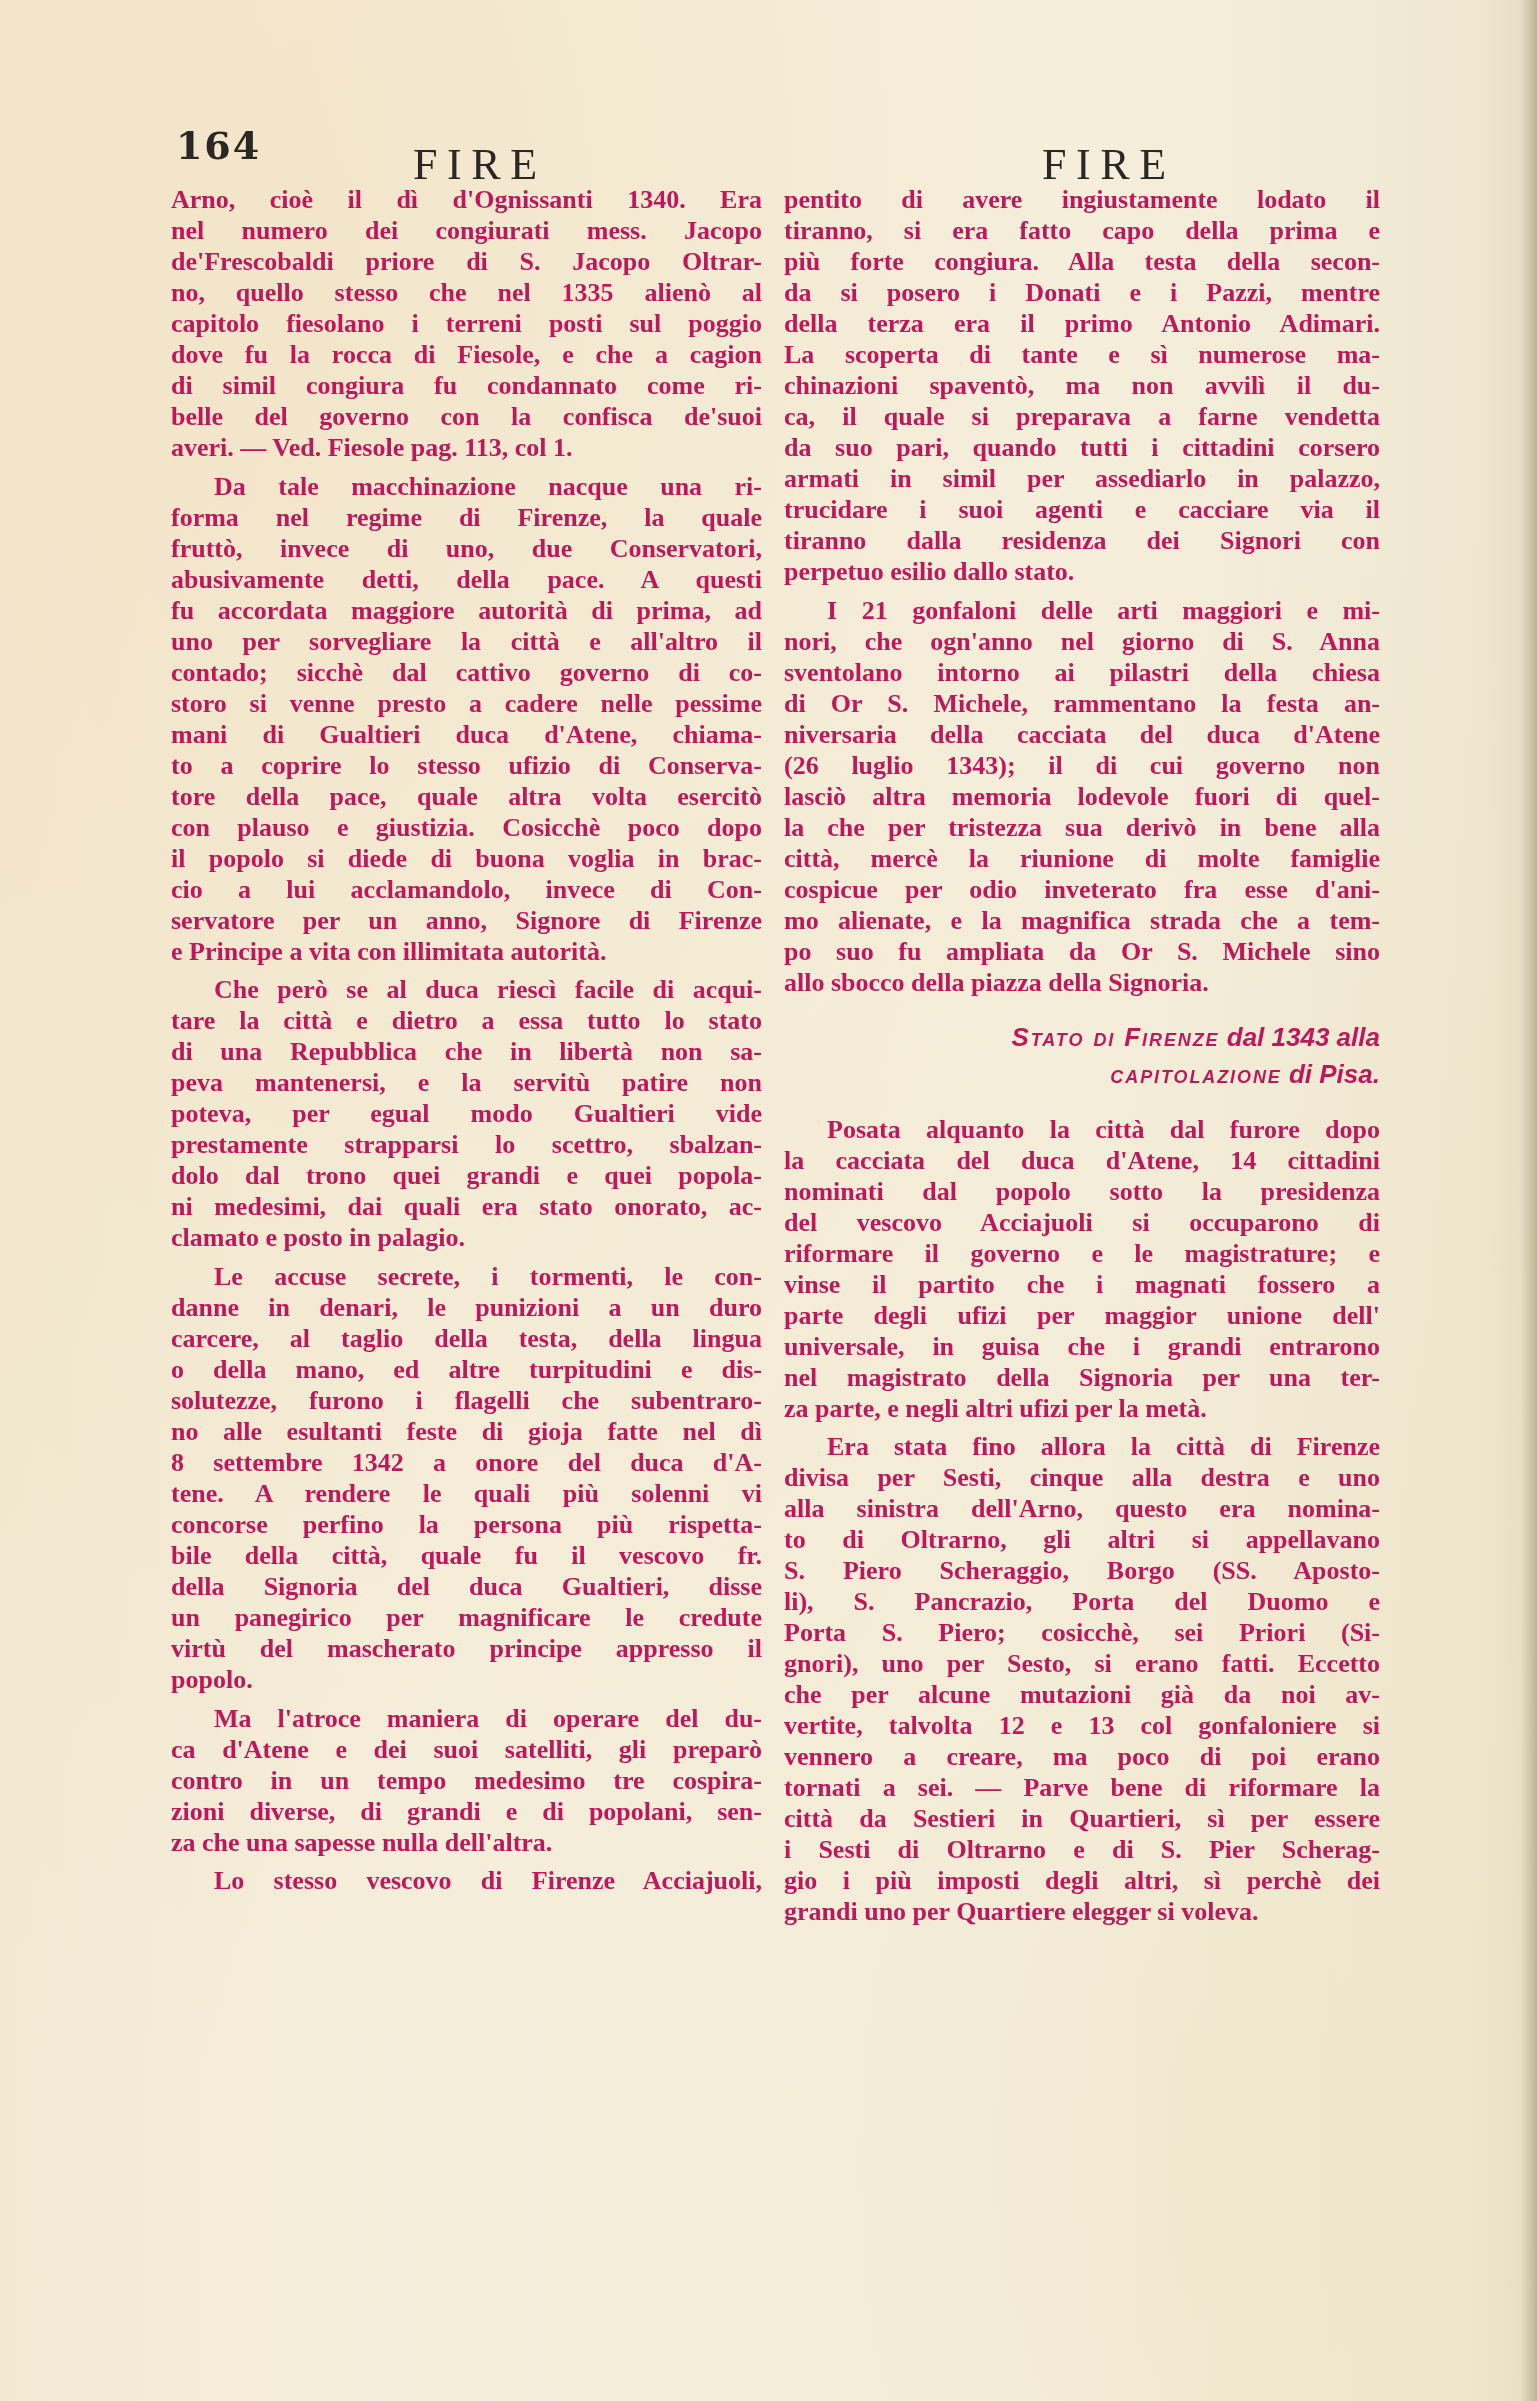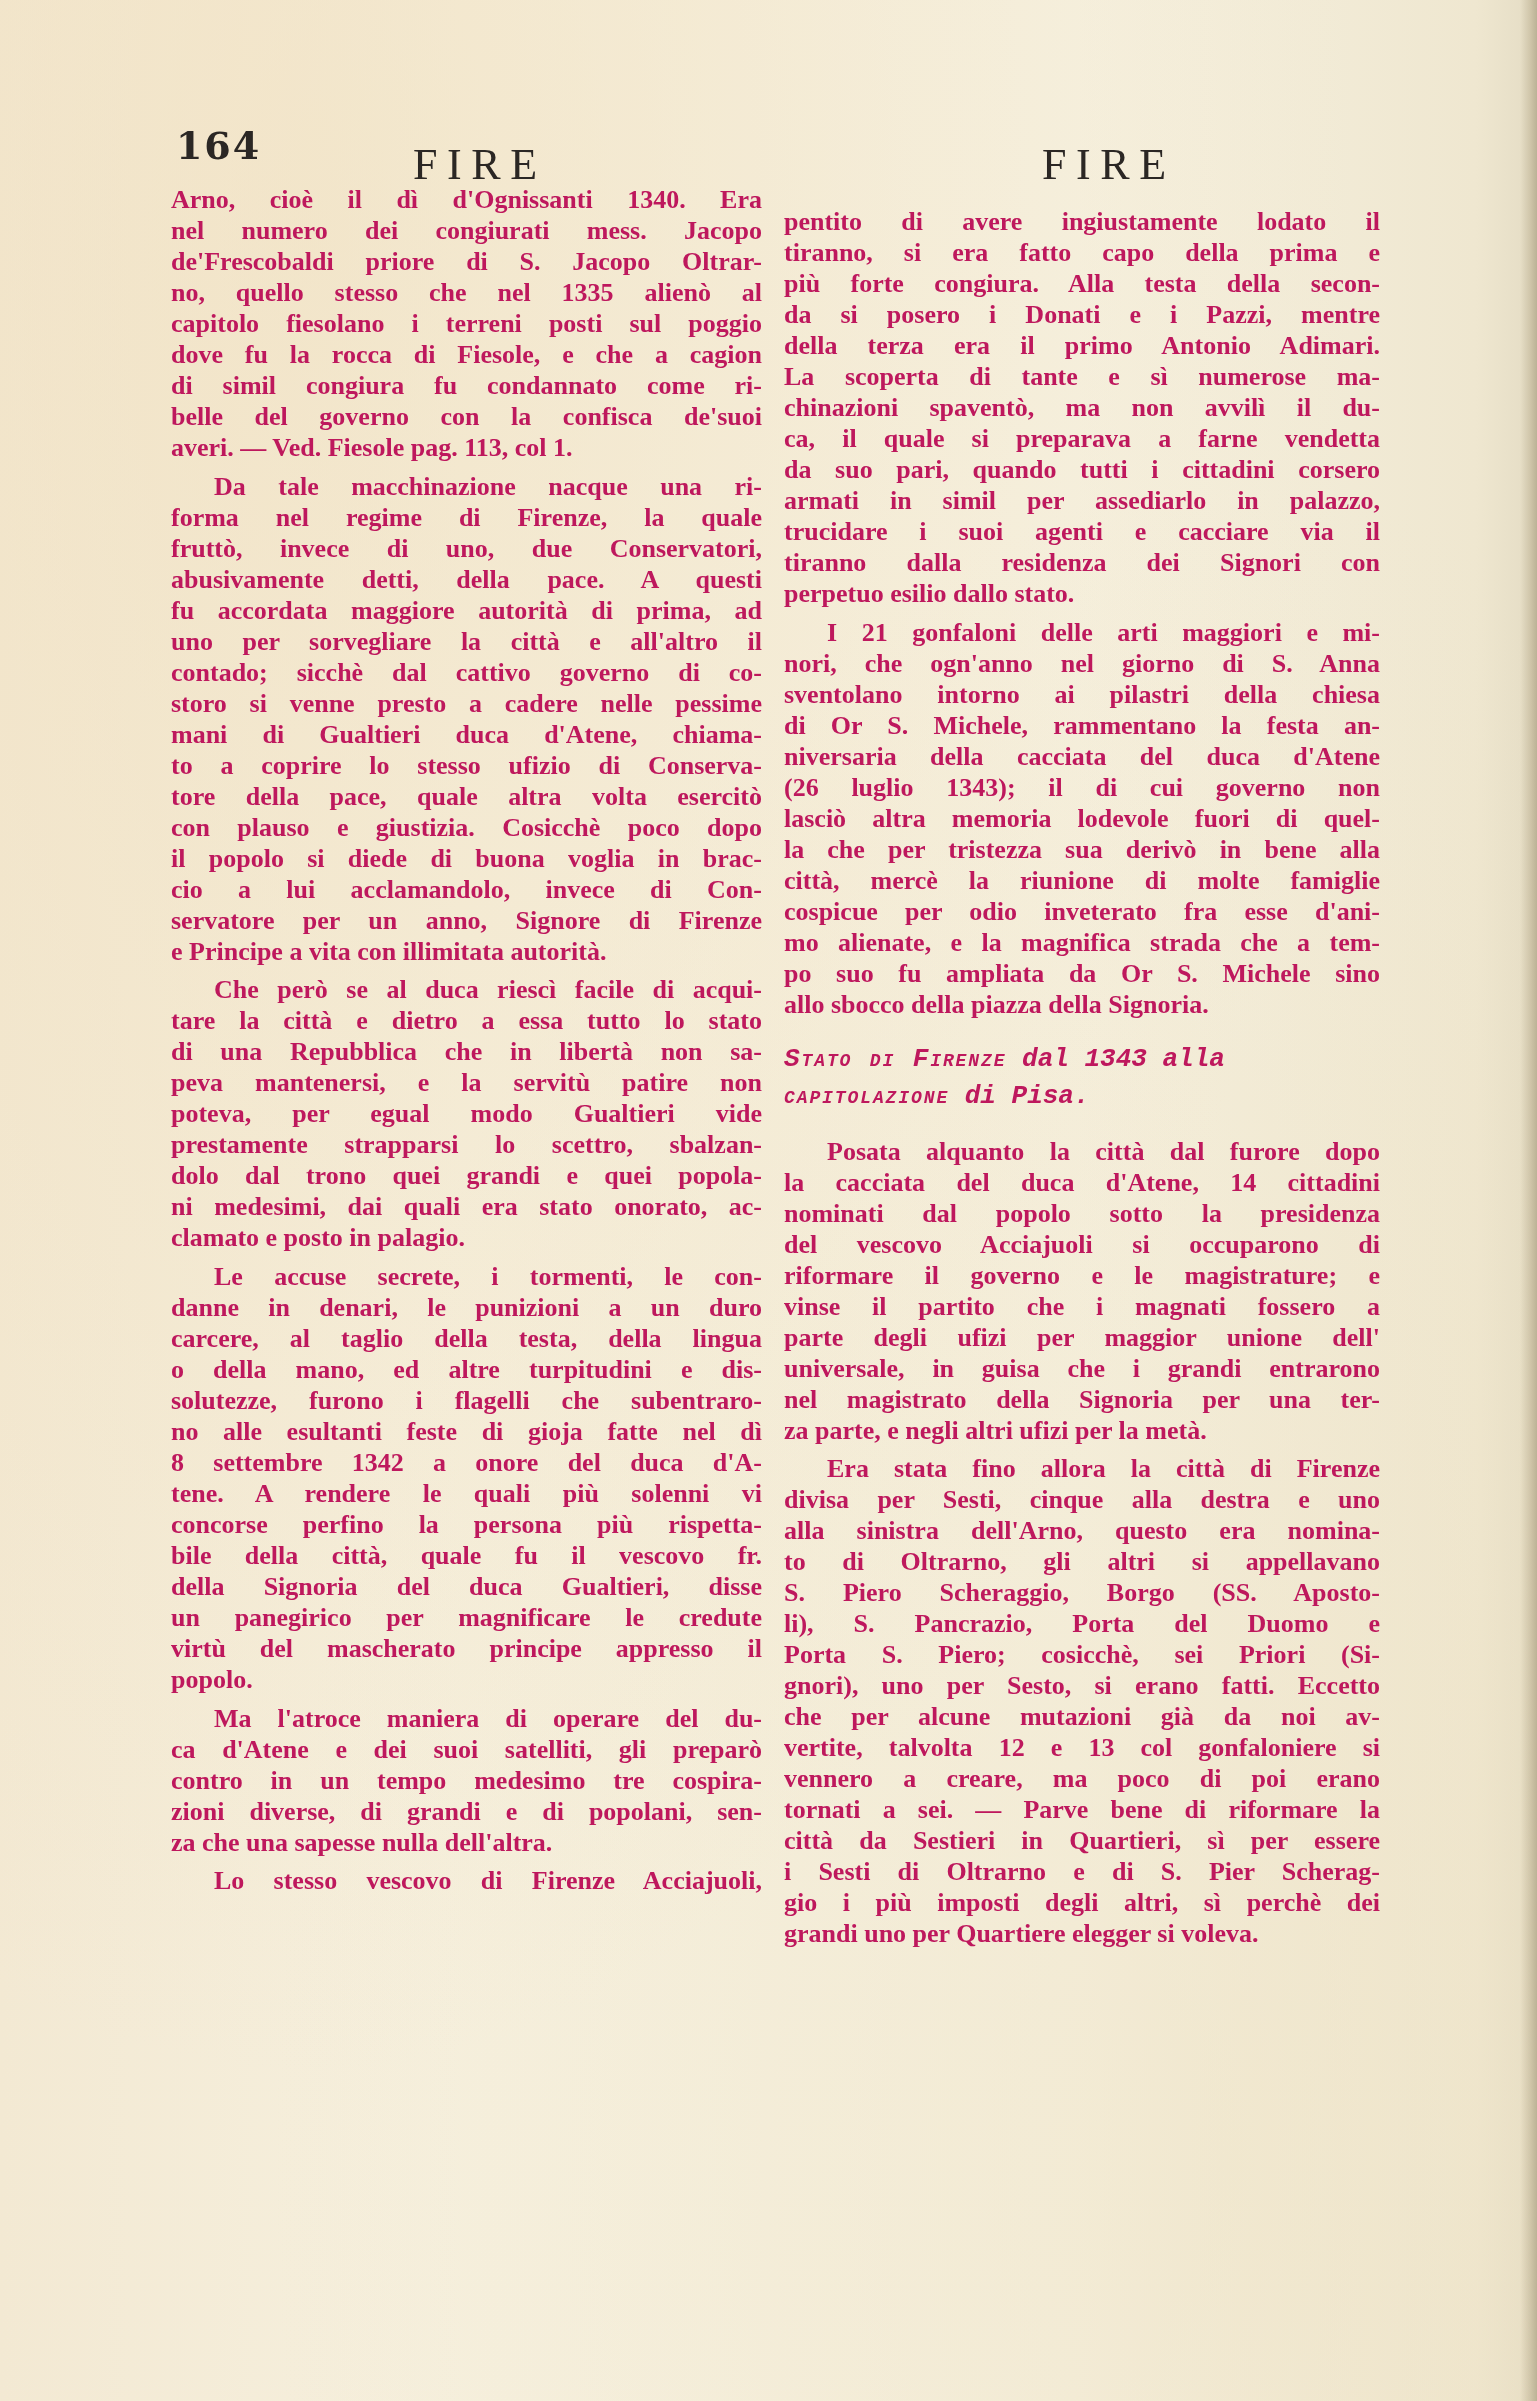--- a/index.html
+++ b/index.html
@@ -29,32 +29,32 @@
   }
   .running-head.left { left: 413px; }
   .running-head.right { left: 1042px; }
 
   .column {
     position: absolute; top: 184px; width: 591px;
     font-family: "Liberation Serif", serif; font-size: 26px;
     font-weight: bold; color: #be185d;
   }
   .column.left { left: 171px; }
-  .column.right { left: 784px; width: 596px; margin-top: 22px; }
+  .column.right { left: 784px; width: 596px; }
 
   .line {
     display: block; height: 31px; line-height: 31px; white-space: nowrap;
     text-align: justify; text-align-last: justify;
   }
   .line.last { text-align-last: left; }
   .line.indent { padding-left: 43px; }
   .gap { display: block; height: 7.7px; }
   .heading {
-    display: block; text-align: left; font-style: italic;
-    font-family: Liberation Mono, monospace; font-weight: bold;
+    display: block; text-align: right; font-style: italic;
+    font-family: Liberation Sans, sans-serif; font-weight: bold;
     height: 37px; line-height: 37px; font-size: 26px;
   }
   .heading .sc { font-variant: small-caps; letter-spacing: 1.9px; }
   .heading-gap { display: block; height: 21px; }
 </style>
 </head>
 <body>
 
 <div class="edge-shadow"></div>
 

